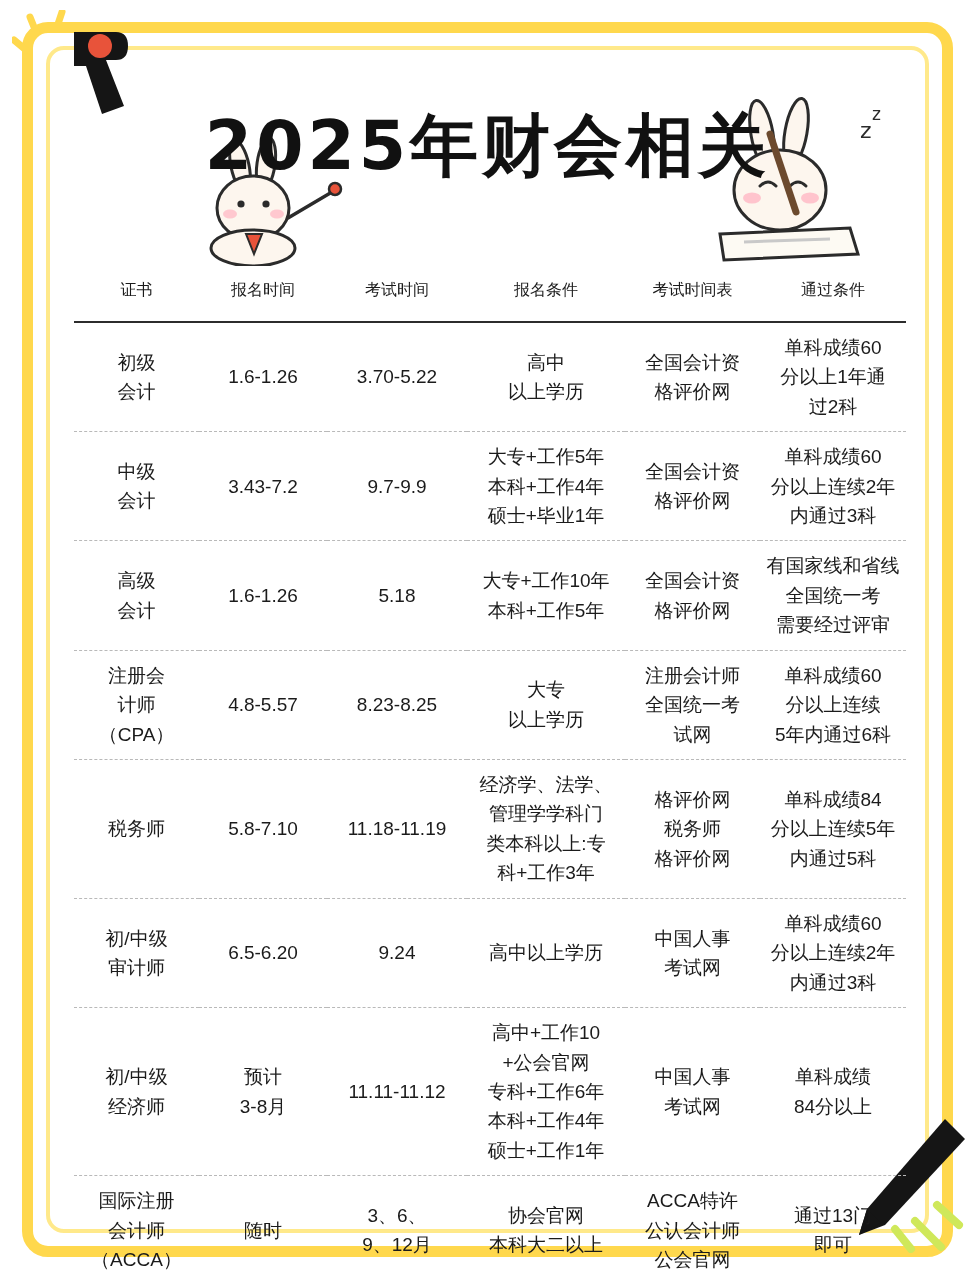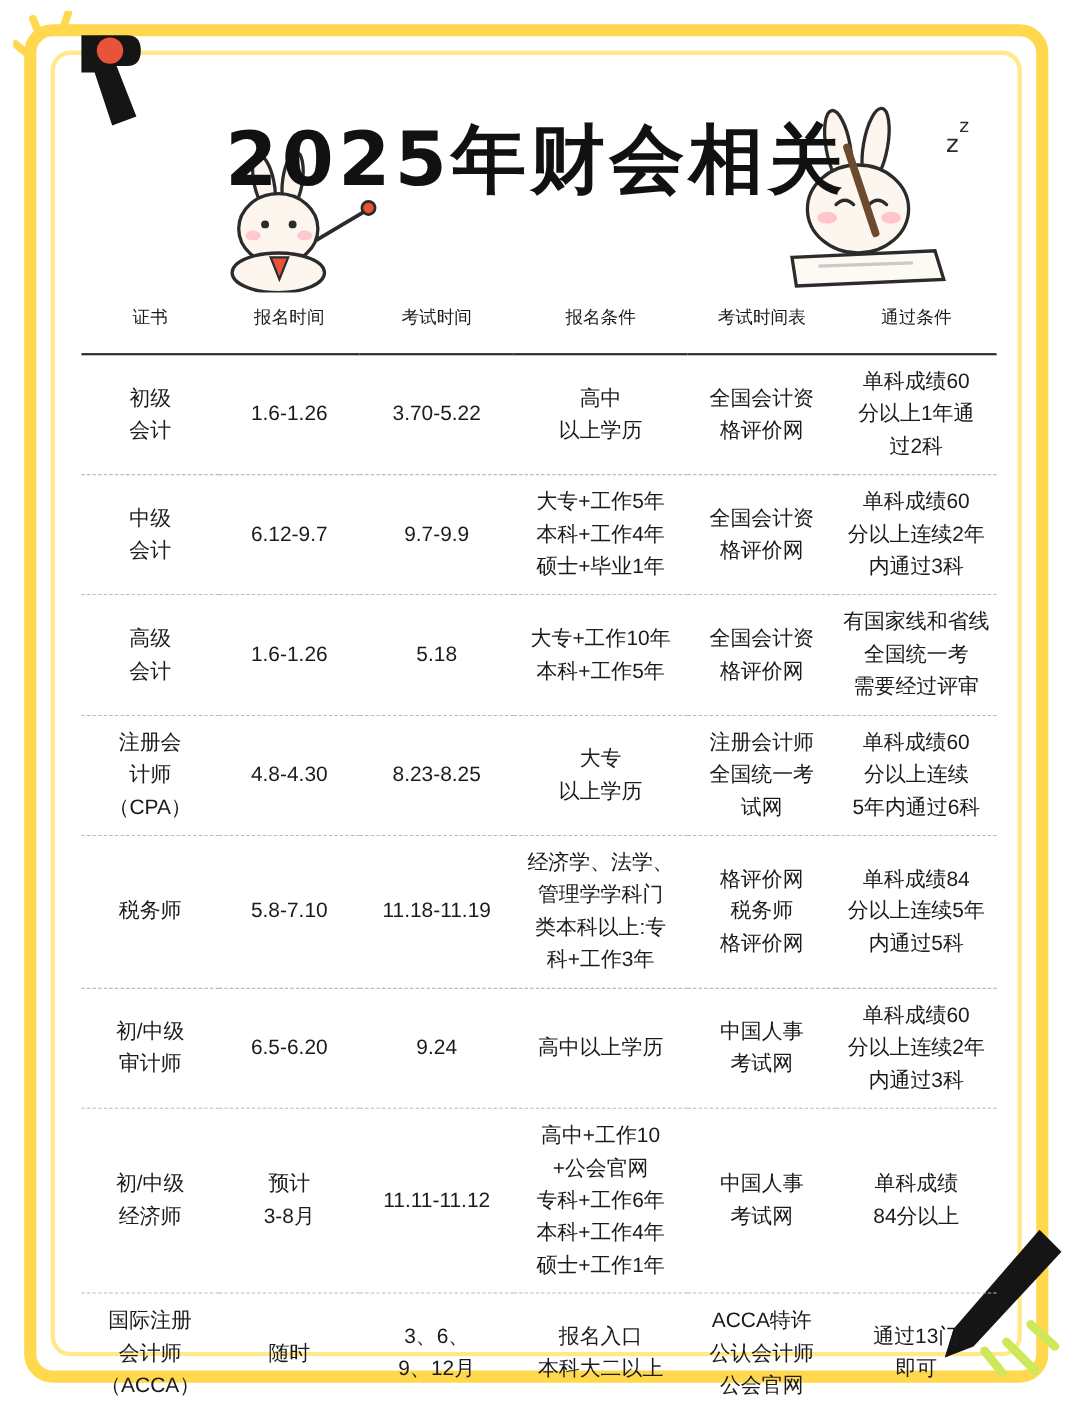--- a/index.html
+++ b/index.html
@@ -263,21 +263,21 @@
               <span class="nowrap">分以上1年通</span>
               <span class="nowrap">过2科</span>
             </td>
           </tr>
           <tr>
             <td class="cell-lines">
               <span class="nowrap">中级</span>
               <span class="nowrap">会计</span>
             </td>
             <td class="cell-lines">
-              <span class="nowrap">6.12-9.7</span>
+              <span class="nowrap">3.43-7.2</span>
             </td>
             <td class="cell-lines">
               <span class="nowrap">9.7-9.9</span>
             </td>
             <td class="cell-lines">
               <span class="nowrap">大专+工作5年</span>
               <span class="nowrap">本科+工作4年</span>
               <span class="nowrap">硕士+毕业1年</span>
             </td>
             <td class="cell-lines">
@@ -315,21 +315,21 @@
               <span class="nowrap">需要经过评审</span>
             </td>
           </tr>
           <tr>
             <td class="cell-lines">
               <span class="nowrap">注册会</span>
               <span class="nowrap">计师</span>
               <span class="nowrap">（CPA）</span>
             </td>
             <td class="cell-lines">
-              <span class="nowrap">4.8-4.30</span>
+              <span class="nowrap">4.8-5.57</span>
             </td>
             <td class="cell-lines">
               <span class="nowrap">8.23-8.25</span>
             </td>
             <td class="cell-lines">
               <span class="nowrap">大专</span>
               <span class="nowrap">以上学历</span>
             </td>
             <td class="cell-lines">
               <span class="nowrap">注册会计师</span>
@@ -428,21 +428,21 @@
               <span class="nowrap">（ACCA）</span>
             </td>
             <td class="cell-lines">
               <span class="nowrap">随时</span>
             </td>
             <td class="cell-lines">
               <span class="nowrap">3、6、</span>
               <span class="nowrap">9、12月</span>
             </td>
             <td class="cell-lines">
-              <span class="nowrap">报名入口</span>
+              <span class="nowrap">协会官网</span>
               <span class="nowrap">本科大二以上</span>
             </td>
             <td class="cell-lines">
               <span class="nowrap">ACCA特许</span>
               <span class="nowrap">公认会计师</span>
               <span class="nowrap">公会官网</span>
             </td>
             <td class="cell-lines">
               <span class="nowrap">通过13门</span>
               <span class="nowrap">即可</span>

